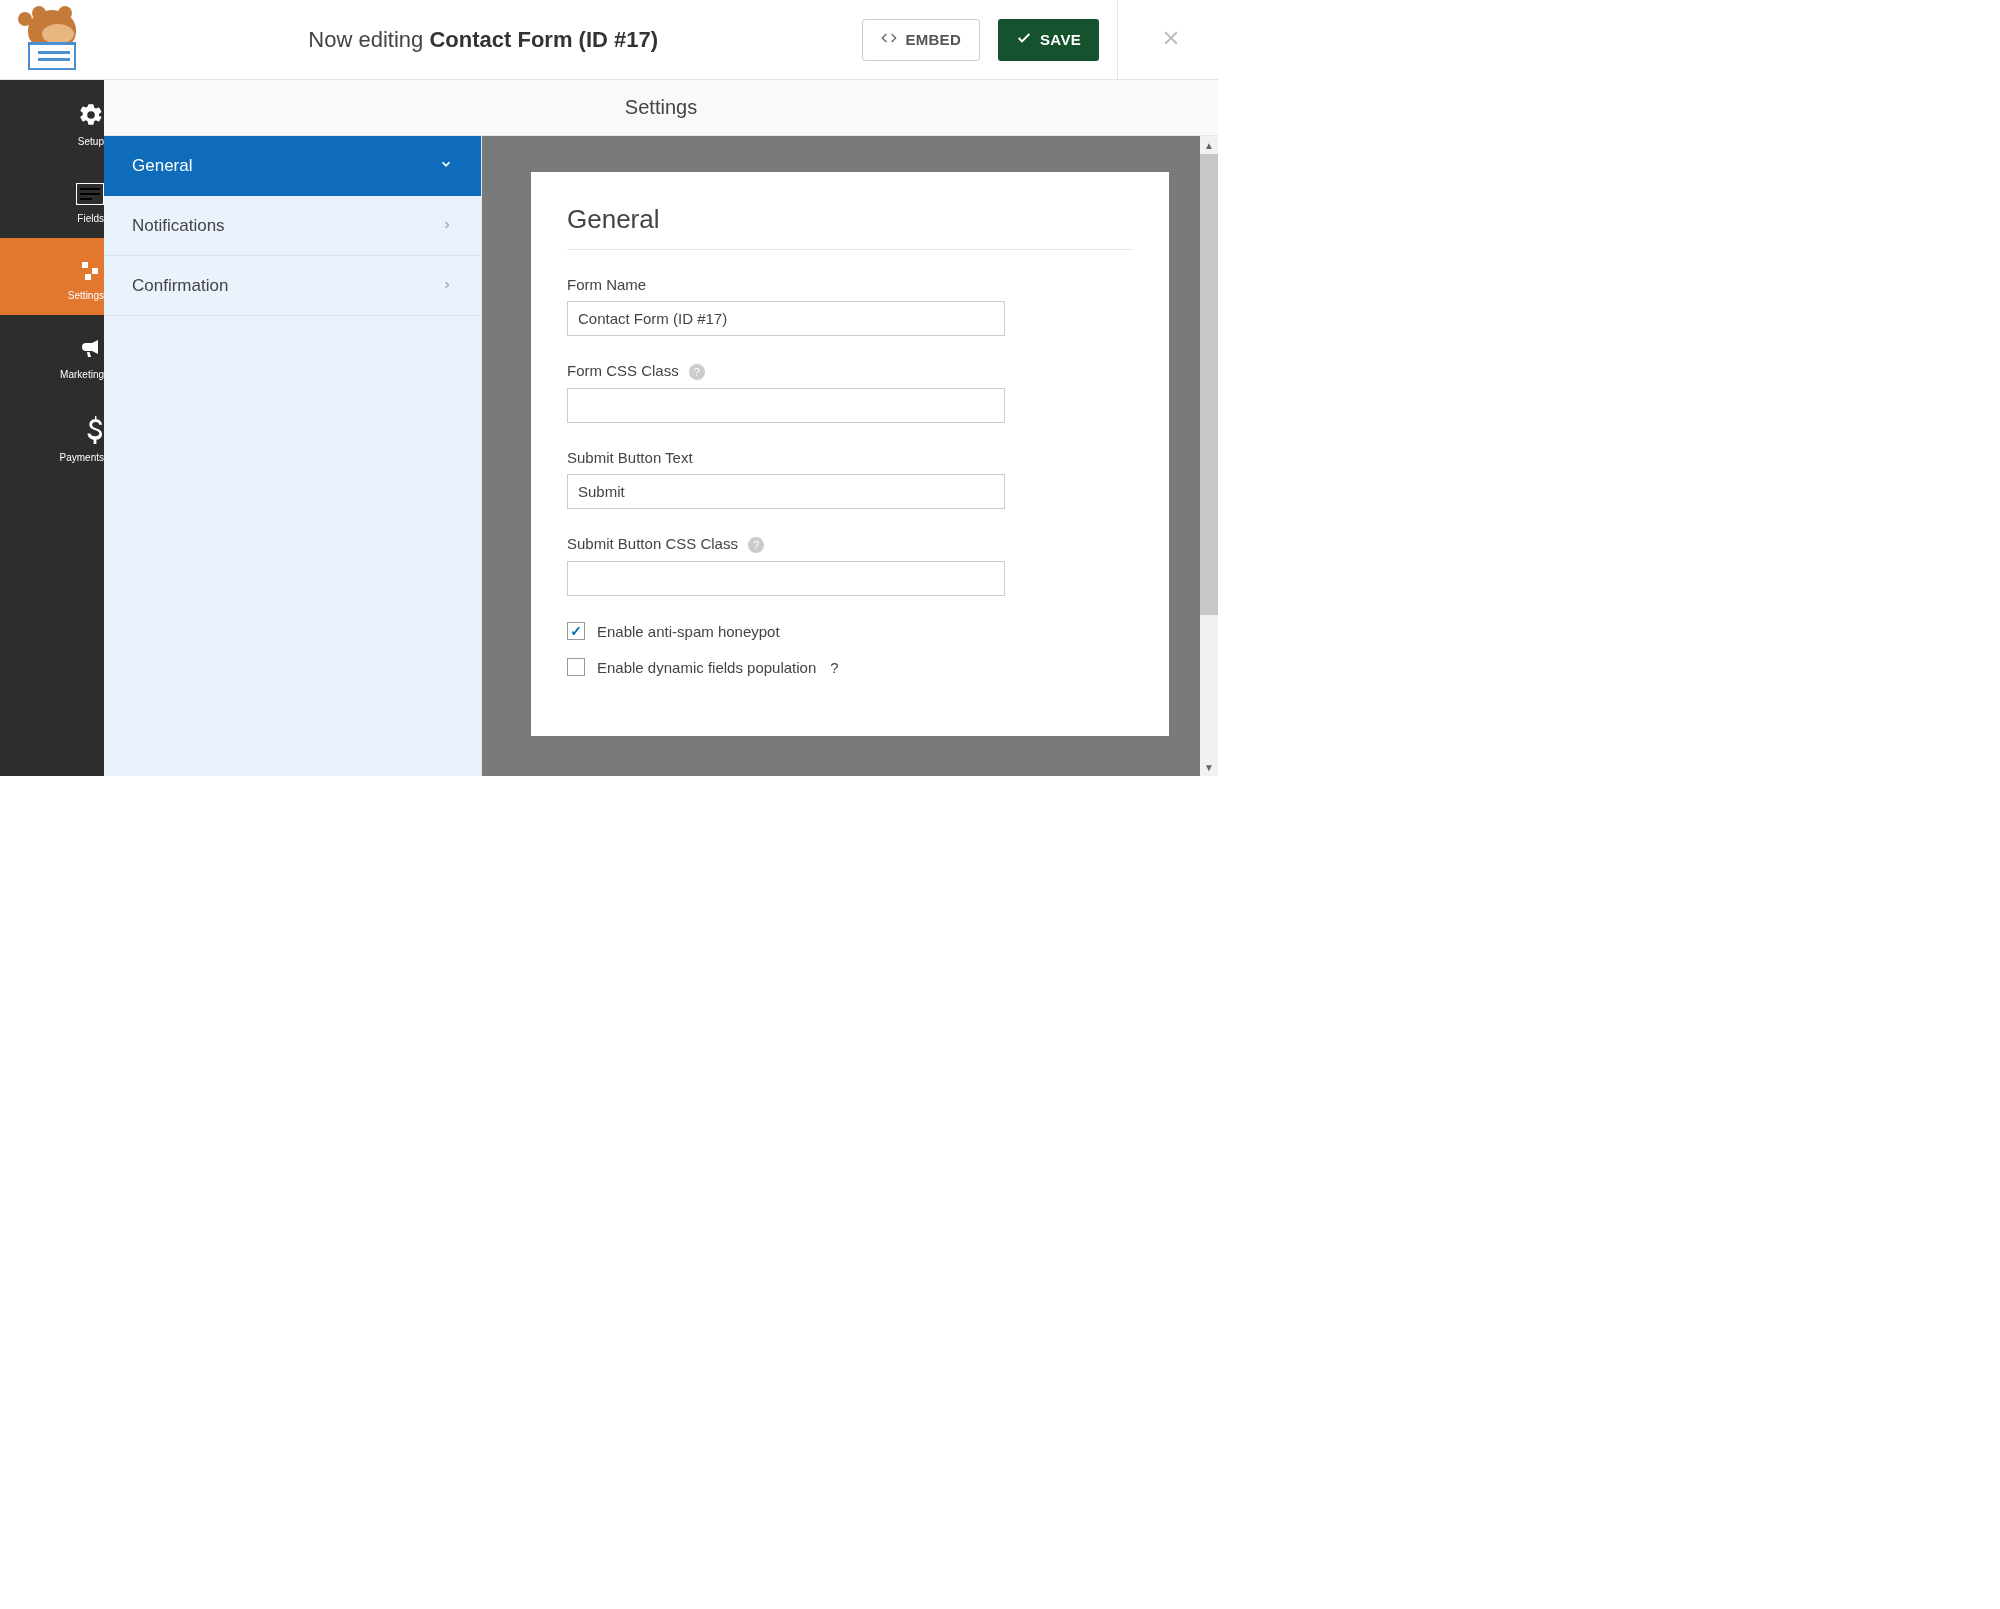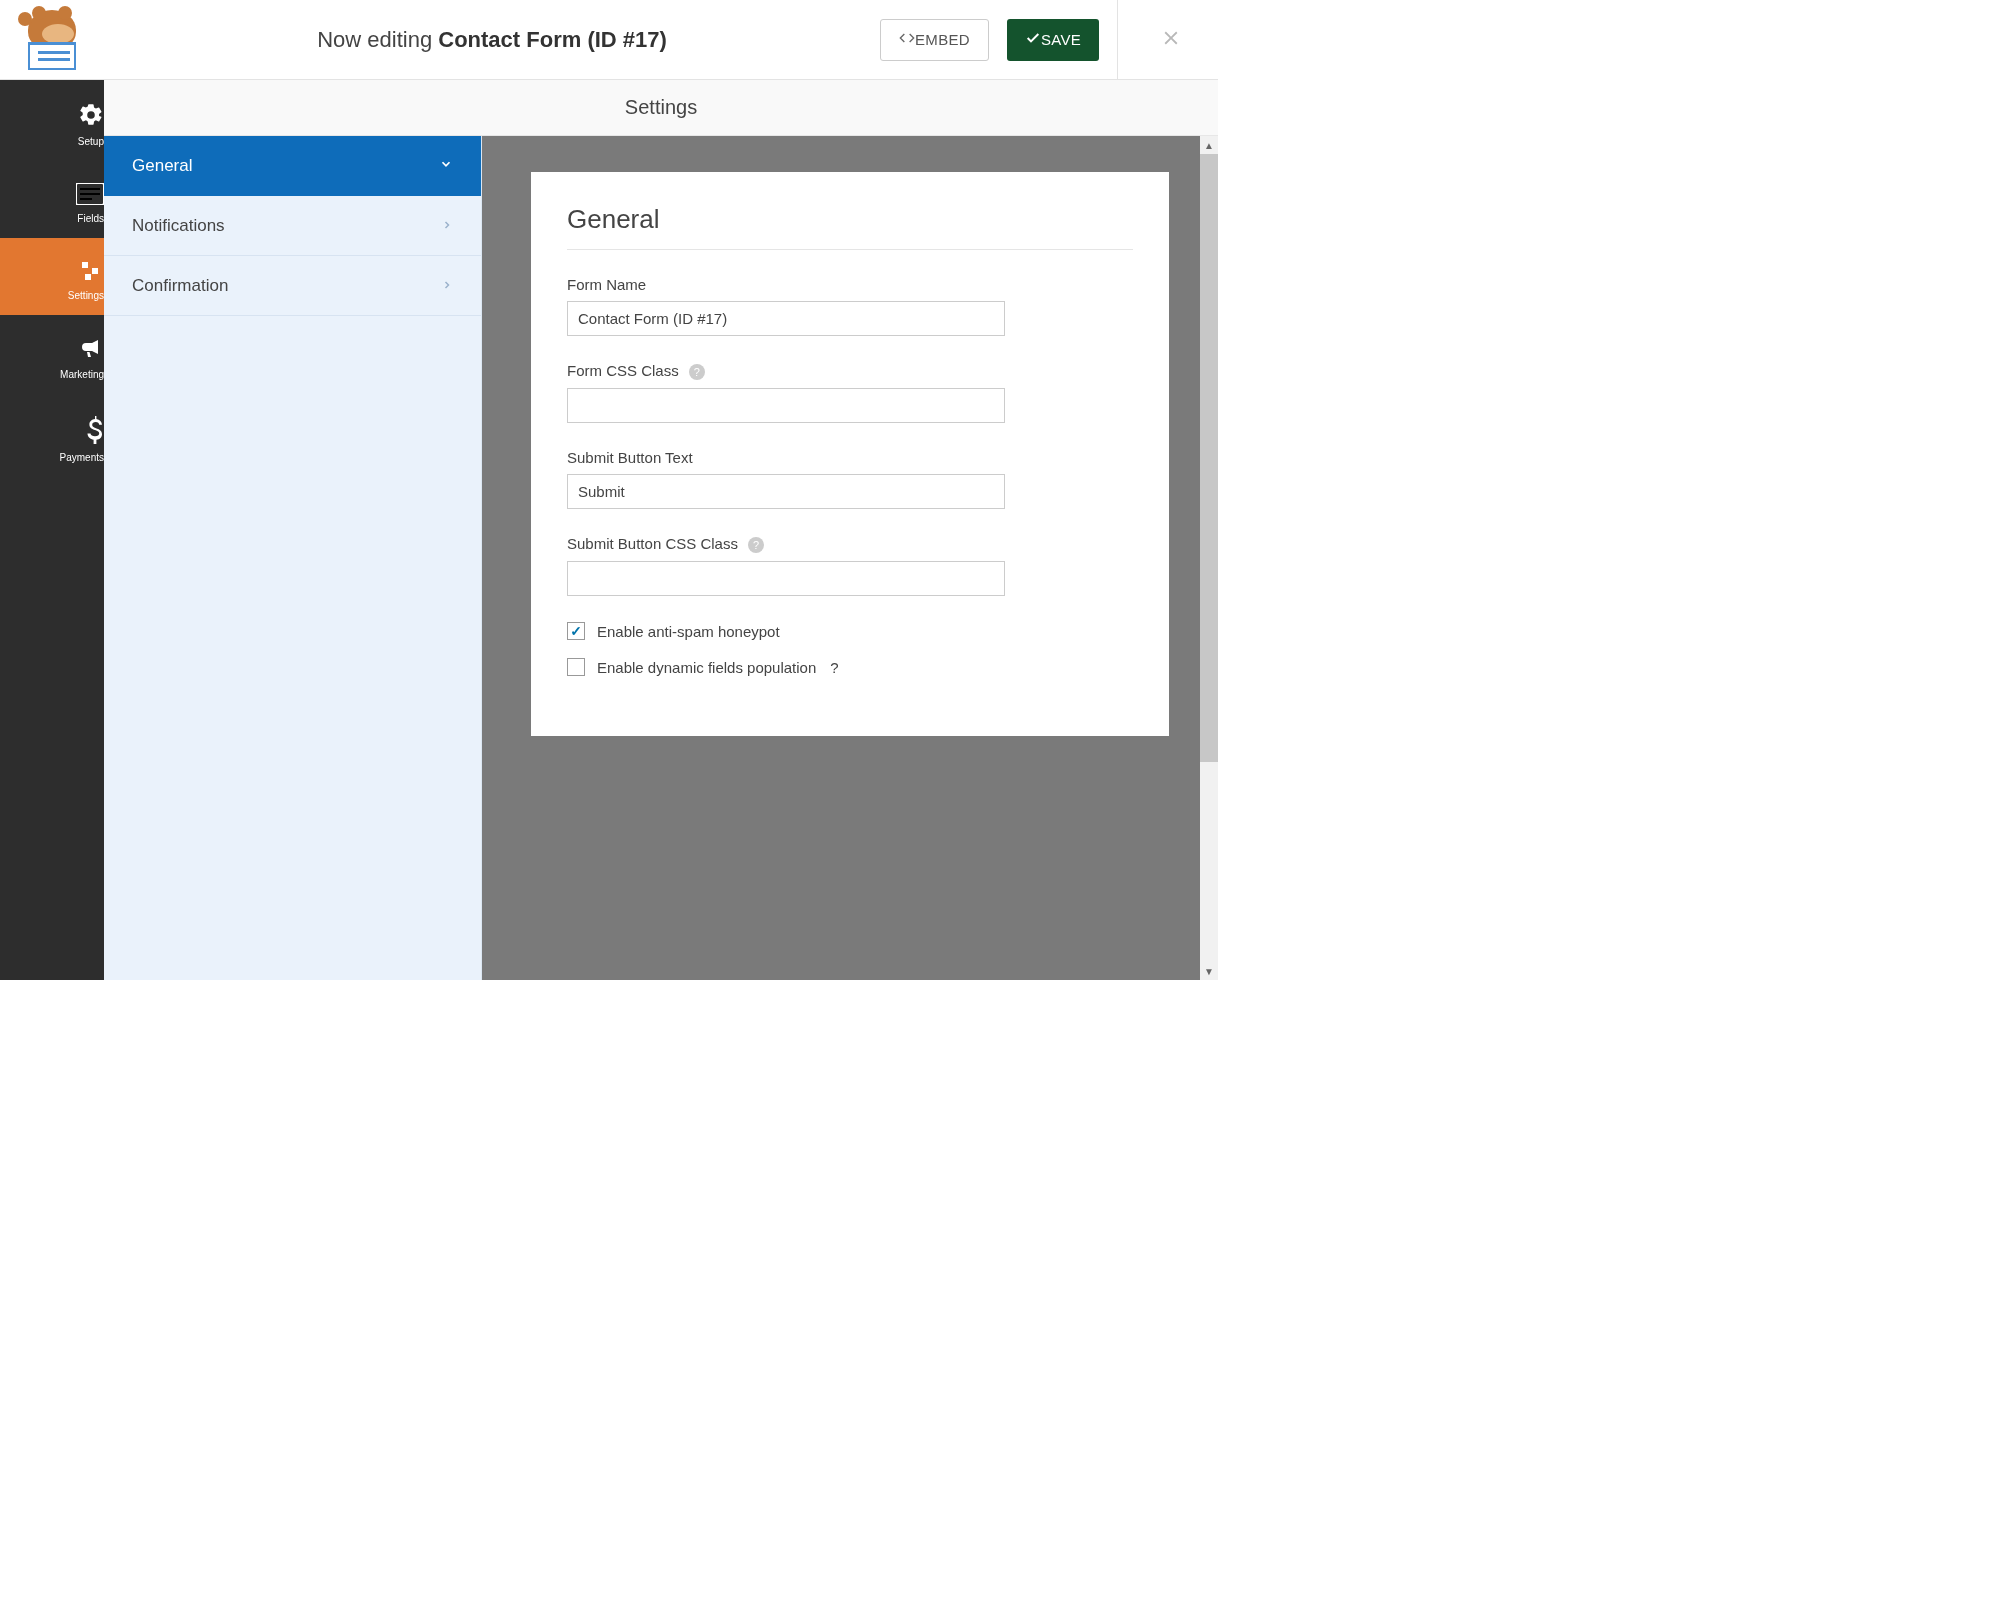--- a/index.html
+++ b/index.html
@@ -1,18 +1,18 @@
 <!DOCTYPE html>
 <html><head>
 <meta charset="utf-8">
 <style>
   * { box-sizing: border-box; margin: 0; padding: 0; }
   body { font-family: "Segoe UI", -apple-system, Arial, sans-serif; background: #fff; color: #333; }
 
-  .app { display: flex; flex-direction: column; height: 980px; width: 1218px; position: relative;}
+  .app { display: flex; flex-direction: column; height: 776px; width: 1218px; position: relative;}
   
   .topbar {
     display: flex; align-items: center; height: 80px;
     border-bottom: 1px solid #e3e3e3; background: #fff;
     position: relative;
   }
   .logo-slot { width: 104px; display:flex; justify-content:center; align-items:center; height:100%; }
   .logo {
     width: 60px; height: 60px; position: relative;
   }
@@ -28,22 +28,22 @@
     background:#fff; border:2px solid #4a8fd4; border-top-width:3px;
   }
   .logo .env::after{content:"";position:absolute;top:6px;left:8px;width:32px;height:3px;background:#4a8fd4;box-shadow:0 7px 0 #4a8fd4;}
   .logo .paw{width:14px;height:14px;background:#c57a3a;border-radius:50%;position:absolute;top:2px;left:-4px;}
 
   .editing { flex:1; text-align:center; font-size:22px; color:#444; }
   .editing .bold { font-weight:700; color:#333; }
 
   .top-actions { display:flex; align-items:center; gap:18px; padding-right:12px; }
   .btn {
-    height:42px; padding:0 18px; border-radius:3px; font-weight:400;
-    font-size:15px; display:flex; align-items:center; cursor:pointer;
+    height:42px; padding:0 18px; border-radius:3px; font-weight:700;
+    font-size:15px; display:flex; align-items:center; gap:8px; cursor:pointer;
     letter-spacing:.3px;
   }
   .btn-embed { border:1px solid #ccc; background:#fff; color:#555; }
   .btn-save  { border:none; background:#14532d; color:#fff; }
   .btn-save svg{stroke:#fff;}
   .vr { width:1px; height:80px; background:#e3e3e3; }
   .close-x { color:#bbb; font-size:28px; padding:0 24px; cursor:pointer; }
 
   
   .main { flex:1; display:flex; min-height:0; }

